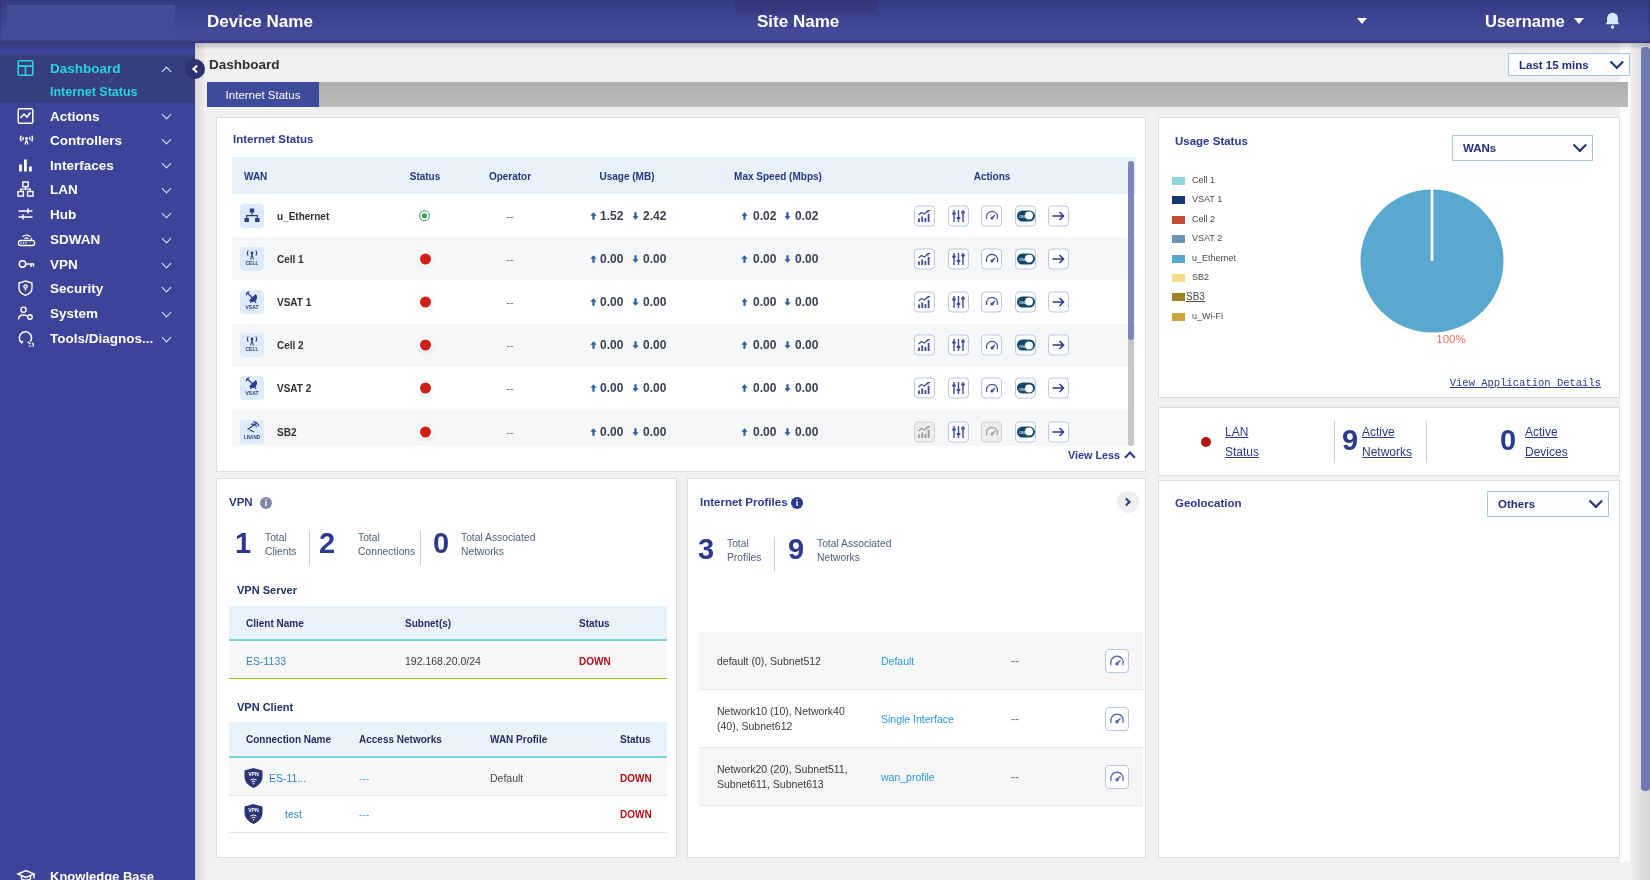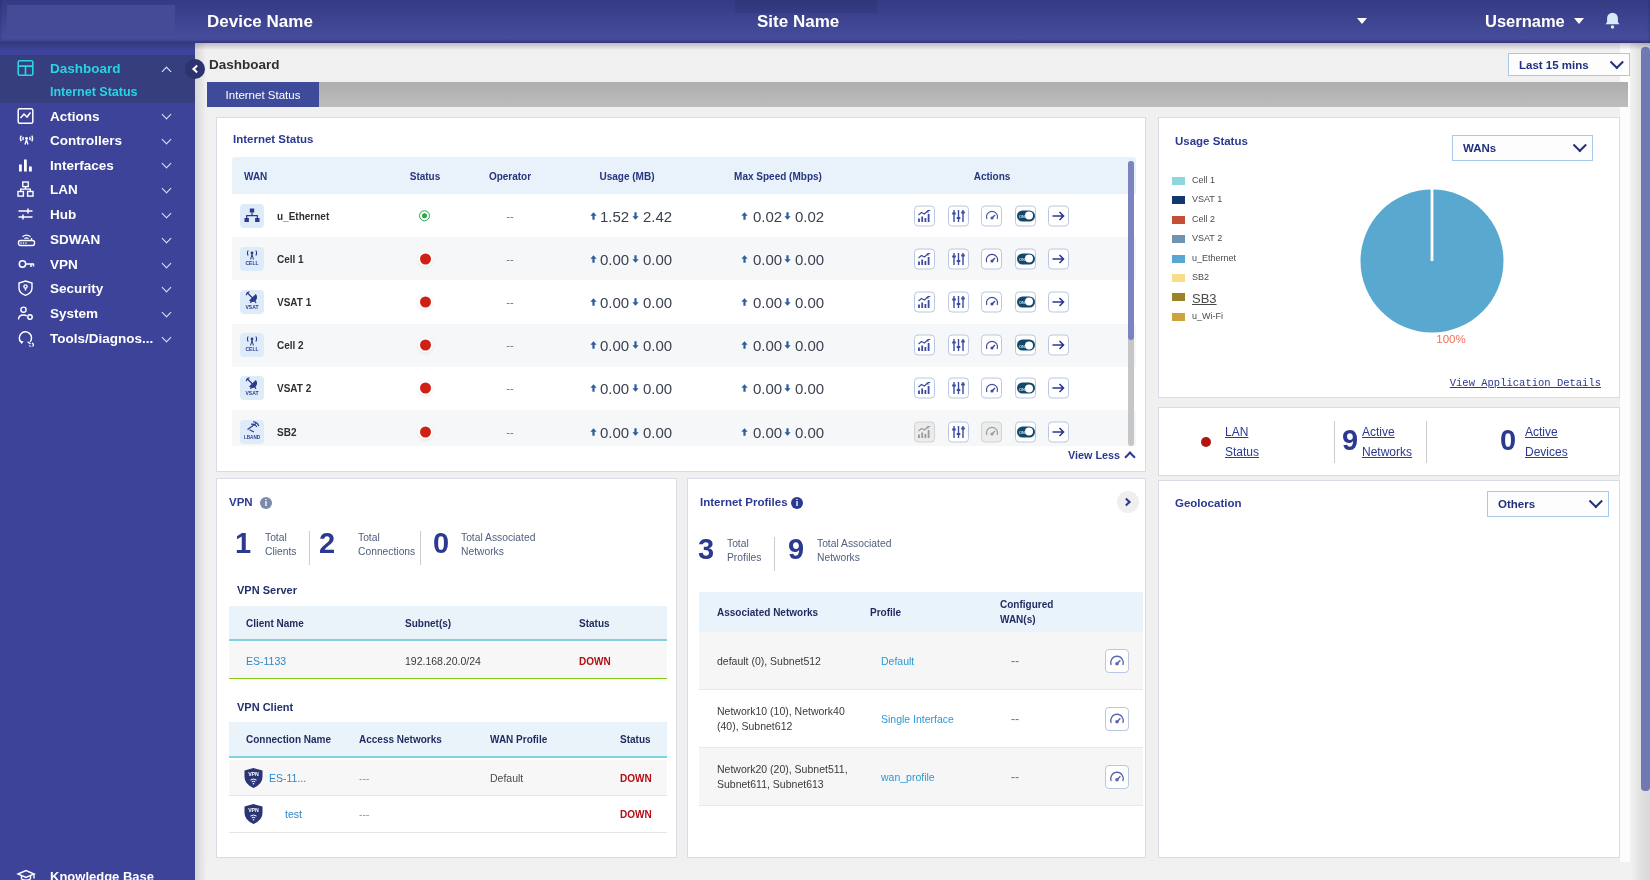--- a/index.html
+++ b/index.html
@@ -25,21 +25,21 @@
 .th { position:absolute; top:50%; transform:translateY(-50%); color:#27357e; font-weight:bold; font-size:10px; }
 .irow { position:relative; width:904px; height:43.2px; background:#fff; }
 .irow.alt { background:#f6f7f8; }
 .wicon { position:absolute; left:8px; top:50%; transform:translateY(-50%); width:24px; height:24px; background:#ddecf8; border-radius:4px; display:flex; align-items:center; justify-content:center; }
 .wname { position:absolute; left:45px; top:50%; transform:translateY(-50%); font-size:10px; color:#303030; font-weight:bold; white-space:nowrap; }
 .cell { position:absolute; top:50%; transform:translateY(-50%); }
 .dotr { width:11px; height:11px; border-radius:50%; background:#cf2016; box-shadow:0 0 0 2px rgba(255,255,255,0.95), 0 1px 4px rgba(0,0,0,0.25); }
 .dotg { width:11.5px; height:11.5px; border-radius:50%; border:1.6px solid #28a74b; display:flex; align-items:center; justify-content:center; }
 .dotg i { width:4.5px; height:4.5px; border-radius:50%; background:#28a74b; }
 .opr { left:238px; width:80px; text-align:center; color:#6f6f6f; font-size:11px; }
-.uv { color:#3a4152; font-weight:normal; font-size:15px;text-align:right; }
+.uv { color:#3a4152; font-weight:bold; font-size:12px;text-align:right; }
 .abtn { position:absolute; top:50%; transform:translateY(-50%); width:21px; height:21px; border:1px solid #b9c7e2; border-radius:4px; background:#fff; display:flex; align-items:center; justify-content:center; }
 .abtn.dis { background:#ececec; border-color:#d2d2d2; }
 .tgl { width:18px; height:11px; border-radius:5.5px; background:#11486c; position:relative; }
 .tgl i { position:absolute; right:1.5px; top:1.5px; width:8px; height:8px; border-radius:50%; background:#fff; }
 .tgl b { position:absolute; left:2.5px; top:3.5px; font-size:4px; color:#cfe0ea; font-style:normal; }
 .bignum { font-size:29px; font-weight:bold; color:#2b3990; }
 .slab { font-size:10.3px; color:#51607e; line-height:14px; }
 .vdiv { width:1px; height:34px; background:#ccc; }
 .sect { font-size:11px; font-weight:bold; color:#22306b; }
 .th2 { position:absolute; top:50%; transform:translateY(-50%); color:#1f2a5e; font-weight:bold; font-size:10px; white-space:nowrap; }
@@ -584,21 +584,21 @@
         <div class="abs" style="left:33px;top:76px;font-size:9px;color:#4a4a4a;">VSAT 1</div>
         <div class="abs" style="left:13px;top:98px;width:13px;height:8px;background:#c44e36;"></div>
         <div class="abs" style="left:33px;top:96px;font-size:9px;color:#4a4a4a;">Cell 2</div>
         <div class="abs" style="left:13px;top:117px;width:13px;height:8px;background:#6b94b5;"></div>
         <div class="abs" style="left:33px;top:115px;font-size:9px;color:#4a4a4a;">VSAT 2</div>
         <div class="abs" style="left:13px;top:137px;width:13px;height:8px;background:#57a7d3;"></div>
         <div class="abs" style="left:33px;top:135px;font-size:9px;color:#4a4a4a;">u_Ethernet</div>
         <div class="abs" style="left:13px;top:156px;width:13px;height:8px;background:#f8dc8c;"></div>
         <div class="abs" style="left:33px;top:154px;font-size:9px;color:#4a4a4a;">SB2</div>
         <div class="abs" style="left:13px;top:175px;width:13px;height:8px;background:#9c8328;"></div>
-        <div class="abs" style="left:33px;top:173px;font-size:13px;color:#4a4a4a;text-decoration:underline;">SB3</div>
+        <div class="abs" style="left:27px;top:173px;font-size:10px;color:#4a4a4a;text-decoration:underline;">SB3</div>
         <div class="abs" style="left:13px;top:195px;width:13px;height:8px;background:#cda43c;"></div>
         <div class="abs" style="left:33px;top:193px;font-size:9px;color:#4a4a4a;">u_Wi-Fi</div>
       </div>
     <svg class="abs" style="left:200px;top:70px;" width="146" height="146" viewBox="0 0 146 146">
       <circle cx="73" cy="73" r="71.5" fill="#58a8d0"></circle>
       <rect x="71.6" y="0" width="2.8" height="73" fill="#fff"></rect>
     </svg>
     <div class="abs" style="left:262px;top:215px;width:60px;text-align:center;color:#f2705b;font-size:11.5px;">100%</div>
     <div class="abs" style="right:18px;top:259px;font-size:10.5px;font-family:Liberation Mono, monospace;"><span class="uline">View Application Details</span></div>
   </div>
@@ -669,25 +669,20 @@
     <div class="ct abs" style="left:12px;top:17px;">Internet Profiles</div>
     <div class="abs" style="left:103px;top:18px;width:12px;height:12px;border-radius:50%;background:#2b3990;color:#fff;font-size:9px;font-weight:bold;text-align:center;line-height:12px;">i</div>
     <div class="abs" style="left:429px;top:12px;width:22px;height:22px;border-radius:50%;background:#efefef;display:flex;align-items:center;justify-content:center;">
       <div style="width:6px;height:6px;border-right:2px solid #2b3990;border-top:2px solid #2b3990;transform:rotate(45deg) translate(-1px,1px);"></div>
     </div>
     <div class="bignum abs" style="left:10px;top:54px;">3</div>
     <div class="slab abs" style="left:39px;top:58px;">Total<br>Profiles</div>
     <div class="abs vdiv" style="left:86px;top:58px;"></div>
     <div class="bignum abs" style="left:100px;top:54px;">9</div>
     <div class="slab abs" style="left:129px;top:58px;">Total Associated<br>Networks</div>
-    <div class="abs" style="left:11px;top:113px;width:444px;height:40px;background:#e9f3fb;">
-      <span class="th2" style="left:18px;">Associated Networks</span>
-      <span class="th2" style="left:171px;">Profile</span>
-      <span class="th2" style="left:301px;line-height:15px;">Configured<br>WAN(s)</span>
-    </div>
     <div class="abs iprow" style="top:153px;height:58px;background:#f6f6f6;">
       <span class="cell ipn">default (0), Subnet512</span>
       <span class="cell link-c" style="left:182px;font-size:10.5px;">Default</span>
       <span class="cell" style="left:312px;color:#6f6f6f;font-size:12px;">--</span>
       <div class="gbtn">
           <svg width="18" height="18" viewBox="0 0 16 16" fill="none" stroke="#5c68ad" stroke-width="1.2">
             <path d="M2.8 11.5 A5.6 5.6 0 1 1 13.2 11.5"></path>
             <path d="M8 10.5 L11 7.4" stroke-width="1.4"></path>
             <circle cx="8" cy="10.5" r="1" fill="#5c68ad"></circle>
           </svg>

